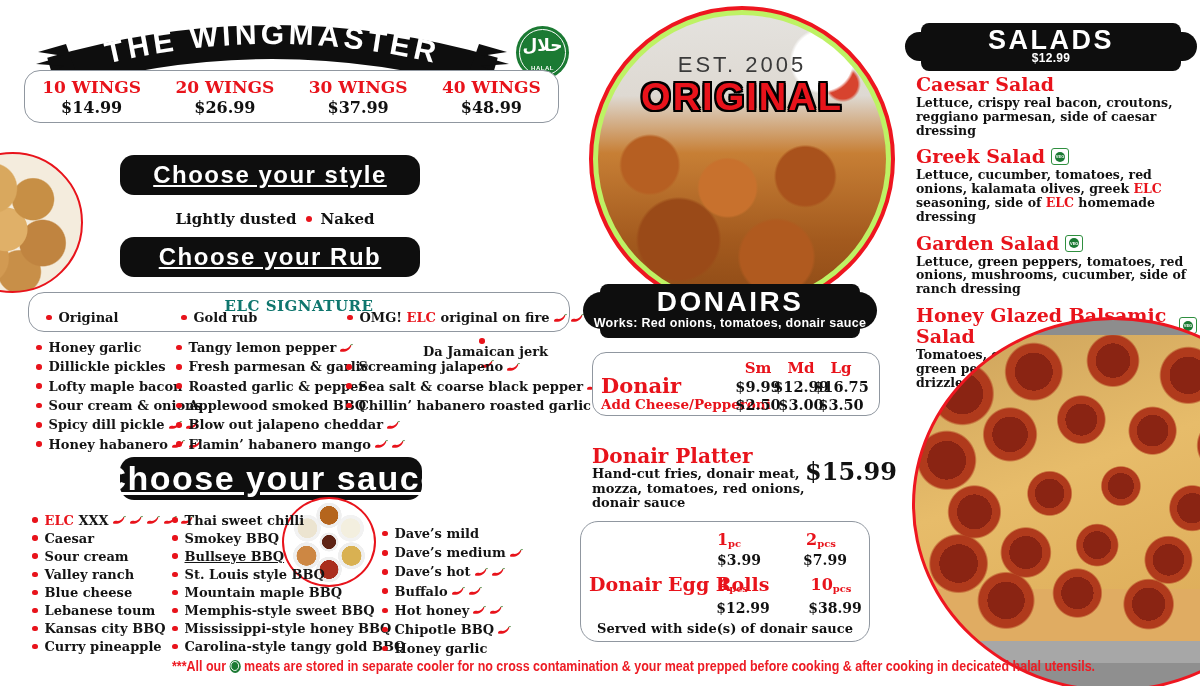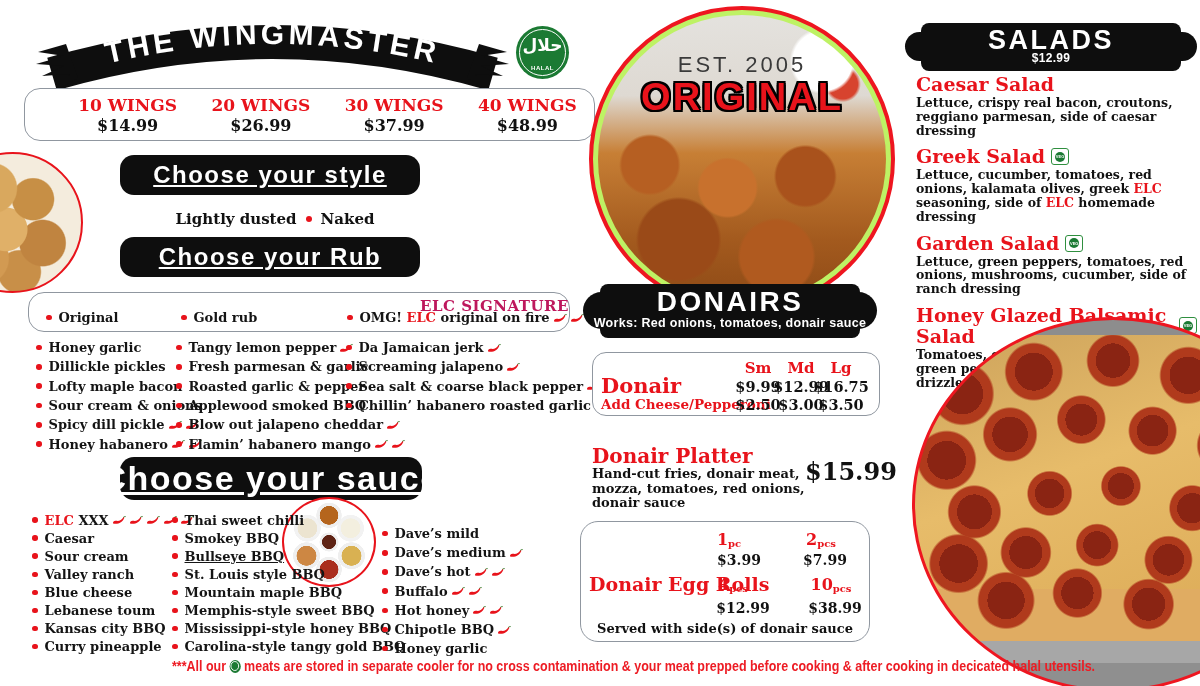--- a/index.html
+++ b/index.html
@@ -20,21 +20,21 @@
   
   #brand-banner{position:absolute;left:30px;top:6px;width:485px;height:84px;}
   #halal-badge{position:absolute;left:516px;top:26px;width:53px;height:53px;border-radius:50%;
       background:#1b7a33;}
   #halal-badge::before{content:'';position:absolute;inset:3px;border:1.6px solid #fff;border-radius:50%;}
   #halal-badge .ar{position:absolute;top:9px;width:100%;text-align:center;
       font:700 17px "DejaVu Sans",sans-serif;color:#fff;}
   #halal-badge .en{position:absolute;bottom:8px;width:100%;text-align:center;
       font:700 6px "Liberation Sans",sans-serif;color:#fff;letter-spacing:.5px;}
   
-  #wings-box{left:24px;top:88px;width:533px;height:51px;display:flex;padding-left:36px;}
+  #wings-box{left:24px;top:70px;width:533px;height:51px;display:flex;}
   #wings-box .wcol{flex:1;display:flex;flex-direction:column;align-items:center;justify-content:center;gap:1px;}
   #wings-box .wl{font:700 17px "DejaVu Serif",serif;color:#e8131b;}
   #wings-box .wp{font:700 16px "DejaVu Serif",serif;color:#111;}
   
   #chicken-img{left:-58px;top:152px;width:137px;height:137px;border-radius:50%;
       border:2.5px solid #e8131b;
       background:
         radial-gradient(circle at 35% 25%, #d9a85e 0 18%, transparent 19%),
         radial-gradient(circle at 65% 33%, #c78f45 0 16%, transparent 17%),
         radial-gradient(circle at 45% 55%, #e0b068 0 20%, transparent 21%),
@@ -95,21 +95,21 @@
         radial-gradient(circle at 46% 61%, #8a2413 0 4.5%, #b03a1c 4.5% 6.5%, transparent 7%),
         radial-gradient(circle at 64% 65%, #8a2413 0 4.5%, #b03a1c 4.5% 6.5%, transparent 7%),
         radial-gradient(circle at 82% 69%, #8a2413 0 4.5%, #b03a1c 4.5% 6.5%, transparent 7%),
         radial-gradient(circle at 23% 76%, #8a2413 0 4.5%, #b03a1c 4.5% 6.5%, transparent 7%),
         radial-gradient(circle at 41% 74%, #8a2413 0 4.5%, #b03a1c 4.5% 6.5%, transparent 7%),
         radial-gradient(circle at 59% 77%, #8a2413 0 4.5%, #b03a1c 4.5% 6.5%, transparent 7%),
         linear-gradient(#0000 0 73%, #e0ac62 73% 87%, #a7a7a7 87% 93%, #8f8f8f 93%),
         linear-gradient(160deg,#caa05a,#e7bc6a 40%,#d8a44f);}
   
   #sig-box{left:28px;top:292px;width:540px;height:38px;}
-  #sig-title{margin-top:4px;text-align:right;font:700 15px "DejaVu Serif",serif;color:#be185d;letter-spacing:.5px;}
+  #sig-title{margin-top:4px;text-align:center;font:700 15px "DejaVu Serif",serif;color:#0f766e;letter-spacing:.5px;}
   #sig-row .menu-item{position:absolute;top:17px;}
   
   #style-options{left:140px;top:210px;width:270px;display:flex;align-items:center;justify-content:center;gap:9px;
       font:700 15px "DejaVu Serif",serif;color:#111;}
   #style-options .sep{width:6px;height:6px;border-radius:50%;background:#e8131b;}
   
   .tab-banner{position:absolute;color:#fff;text-align:center;}
   .tab-banner .band{position:absolute;left:0;right:0;background:#0e0e0e;border-radius:19px;}
   .tab-banner .core{position:absolute;top:0;bottom:0;background:#0e0e0e;border-radius:8px;}
   .tab-banner .inner{position:absolute;left:0;right:0;top:0;}
@@ -332,21 +332,21 @@
           <path d="M1.5 11.5 C1 8.5 3.5 7.2 6 7.7 C10.5 8.5 13.5 6.5 16 2.8 C16.6 1.9 17.9 2.5 17.5 3.5 C15 9.6 8.5 13.4 1.5 11.5 Z" fill="#e8131b"></path>
           <path d="M16.2 2.8 C17.2 1.6 18.6 1.2 19.6 1.7" stroke="#3a7d2c" stroke-width="1.4" fill="none"></path>
         </svg>
         <svg class="chili" viewBox="0 0 20 13">
           <path d="M1.5 11.5 C1 8.5 3.5 7.2 6 7.7 C10.5 8.5 13.5 6.5 16 2.8 C16.6 1.9 17.9 2.5 17.5 3.5 C15 9.6 8.5 13.4 1.5 11.5 Z" fill="#e8131b"></path>
           <path d="M16.2 2.8 C17.2 1.6 18.6 1.2 19.6 1.7" stroke="#3a7d2c" stroke-width="1.4" fill="none"></path>
         </svg>
       </div>
     </div>
   <div id="rub-col-2" class="menu-list" style="left:346px;top:338px;">
-      <div class="menu-item" style="height: 19.3px;">
+      <div class="menu-item" style="height: 19.3px; flex-direction: column;">
         <span class="bt"></span>
         <span>Da Jamaican jerk</span>
         <svg class="chili" viewBox="0 0 20 13">
           <path d="M1.5 11.5 C1 8.5 3.5 7.2 6 7.7 C10.5 8.5 13.5 6.5 16 2.8 C16.6 1.9 17.9 2.5 17.5 3.5 C15 9.6 8.5 13.4 1.5 11.5 Z" fill="#e8131b"></path>
           <path d="M16.2 2.8 C17.2 1.6 18.6 1.2 19.6 1.7" stroke="#3a7d2c" stroke-width="1.4" fill="none"></path>
         </svg>
       </div>
       <div class="menu-item" style="height: 19.3px;">
         <span class="bt"></span>
         <span>Screaming jalapeno</span>

